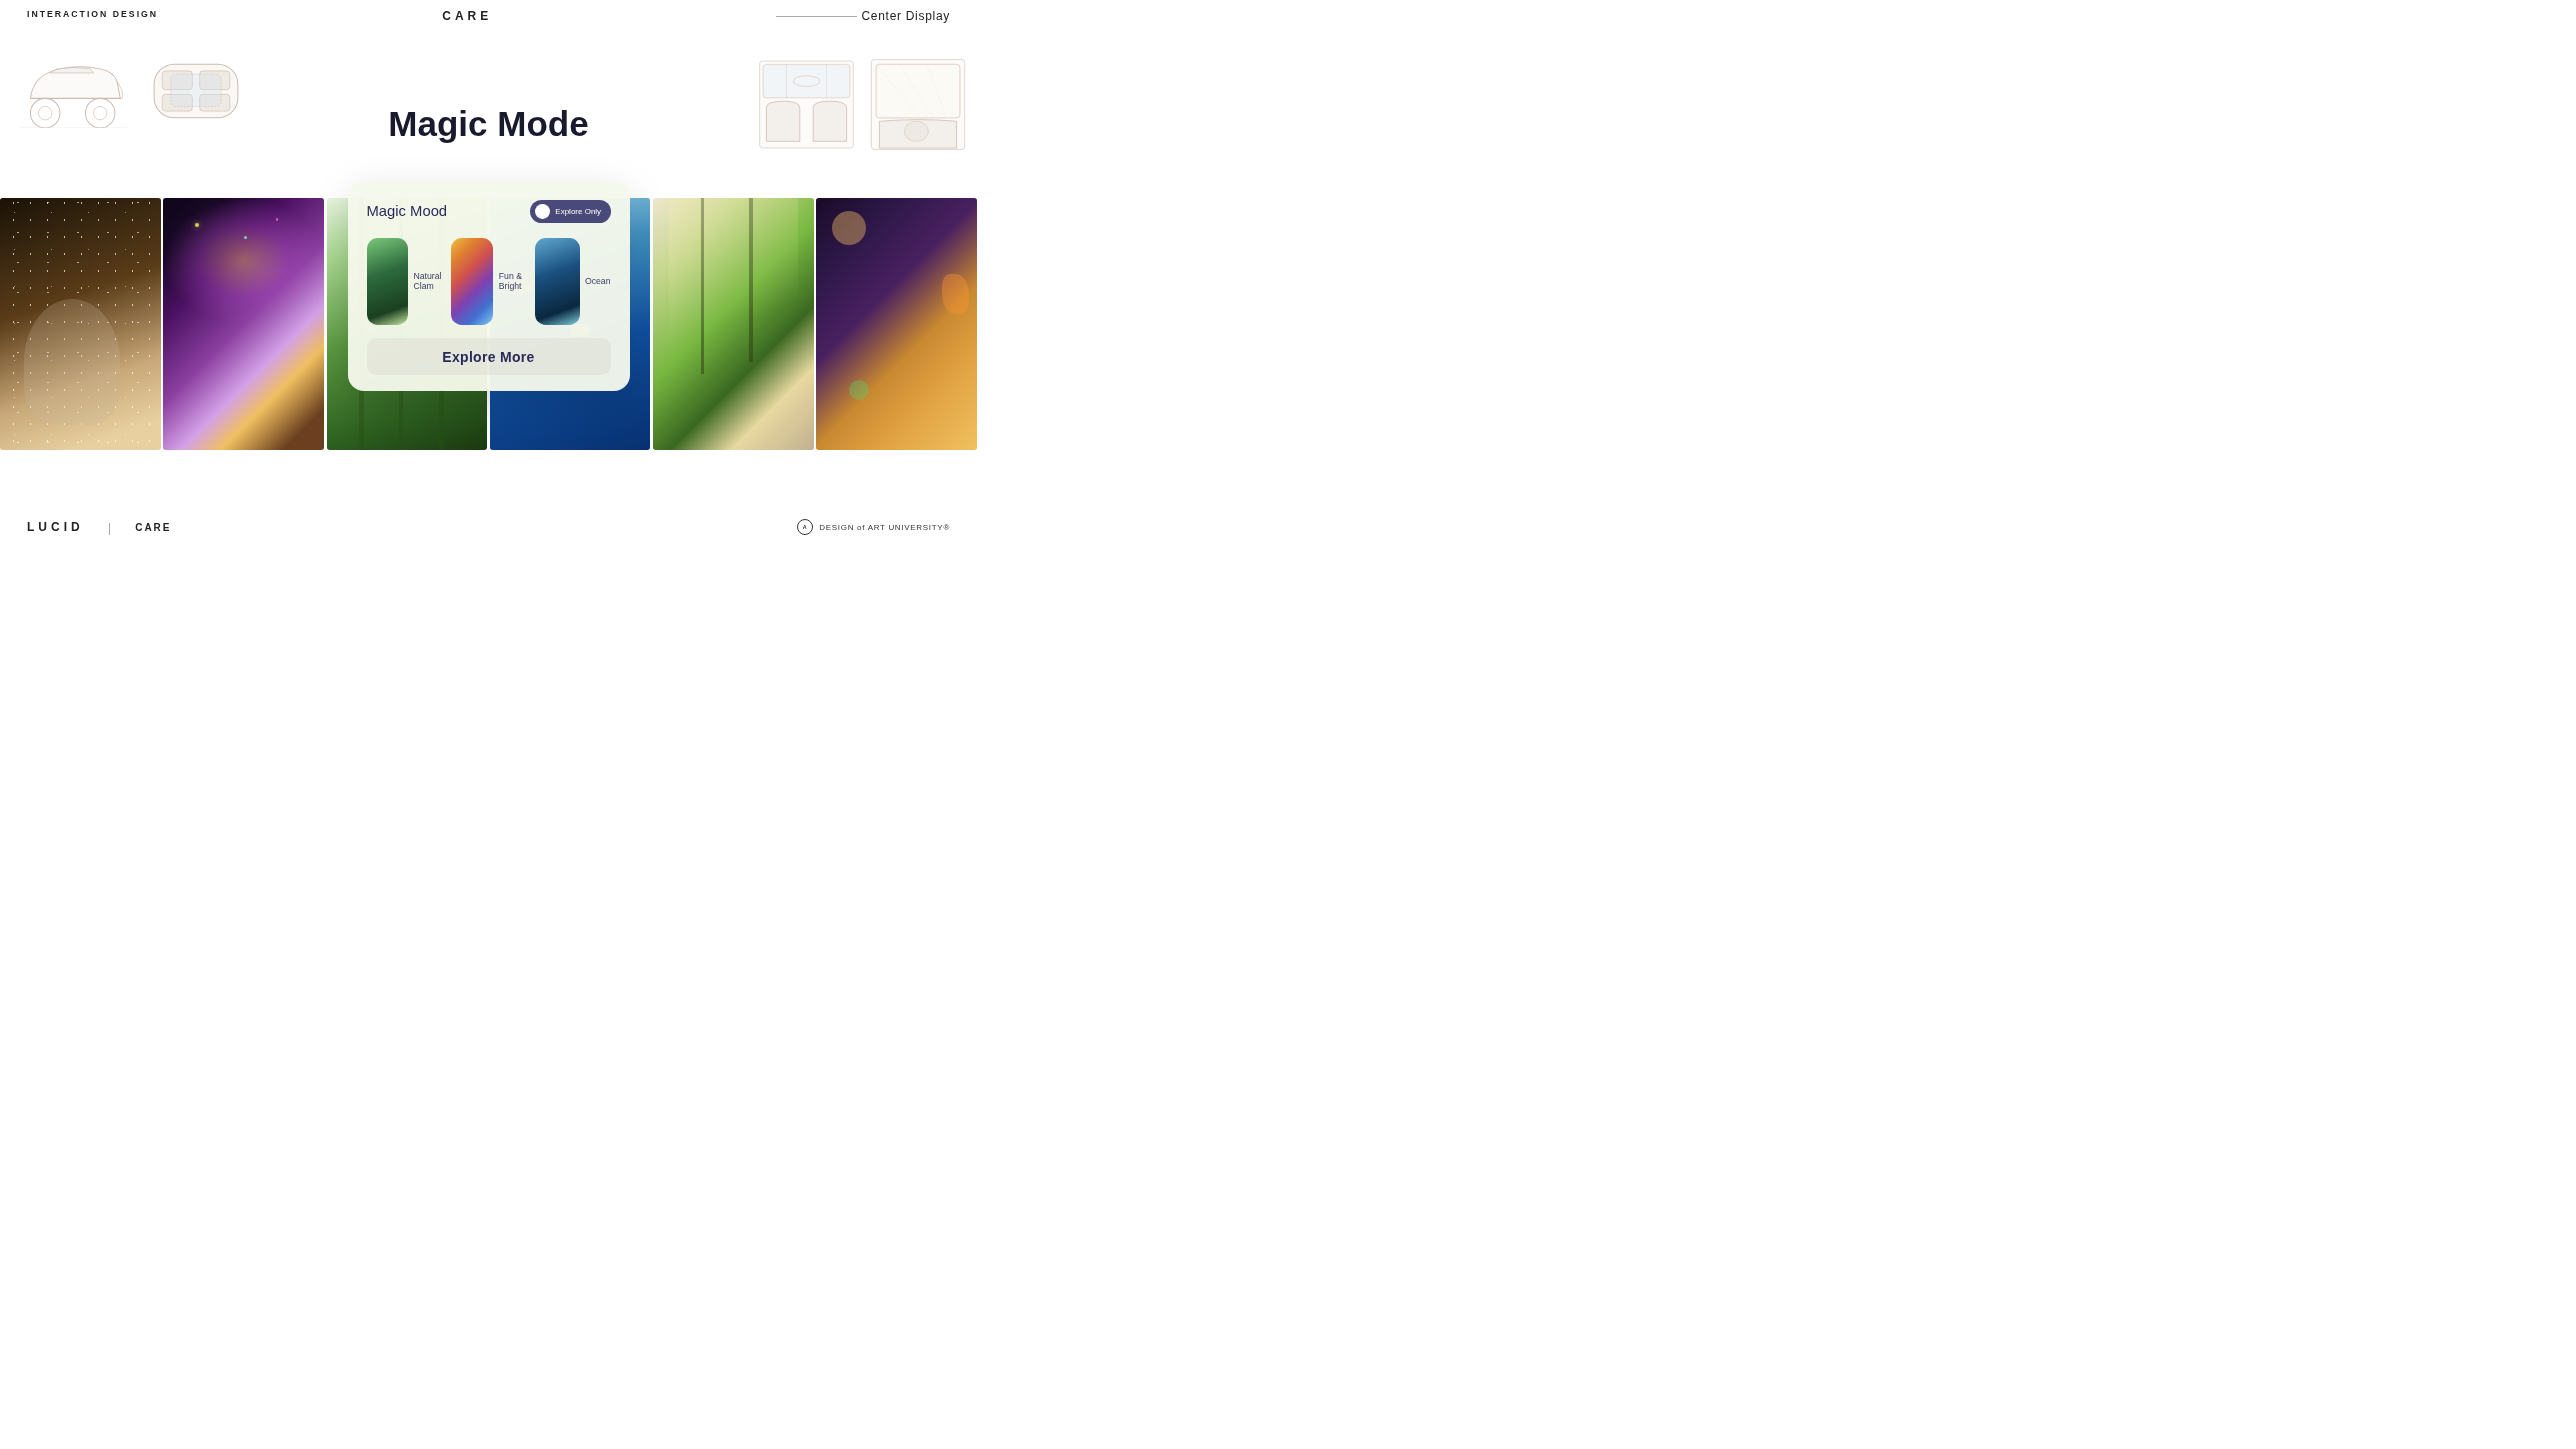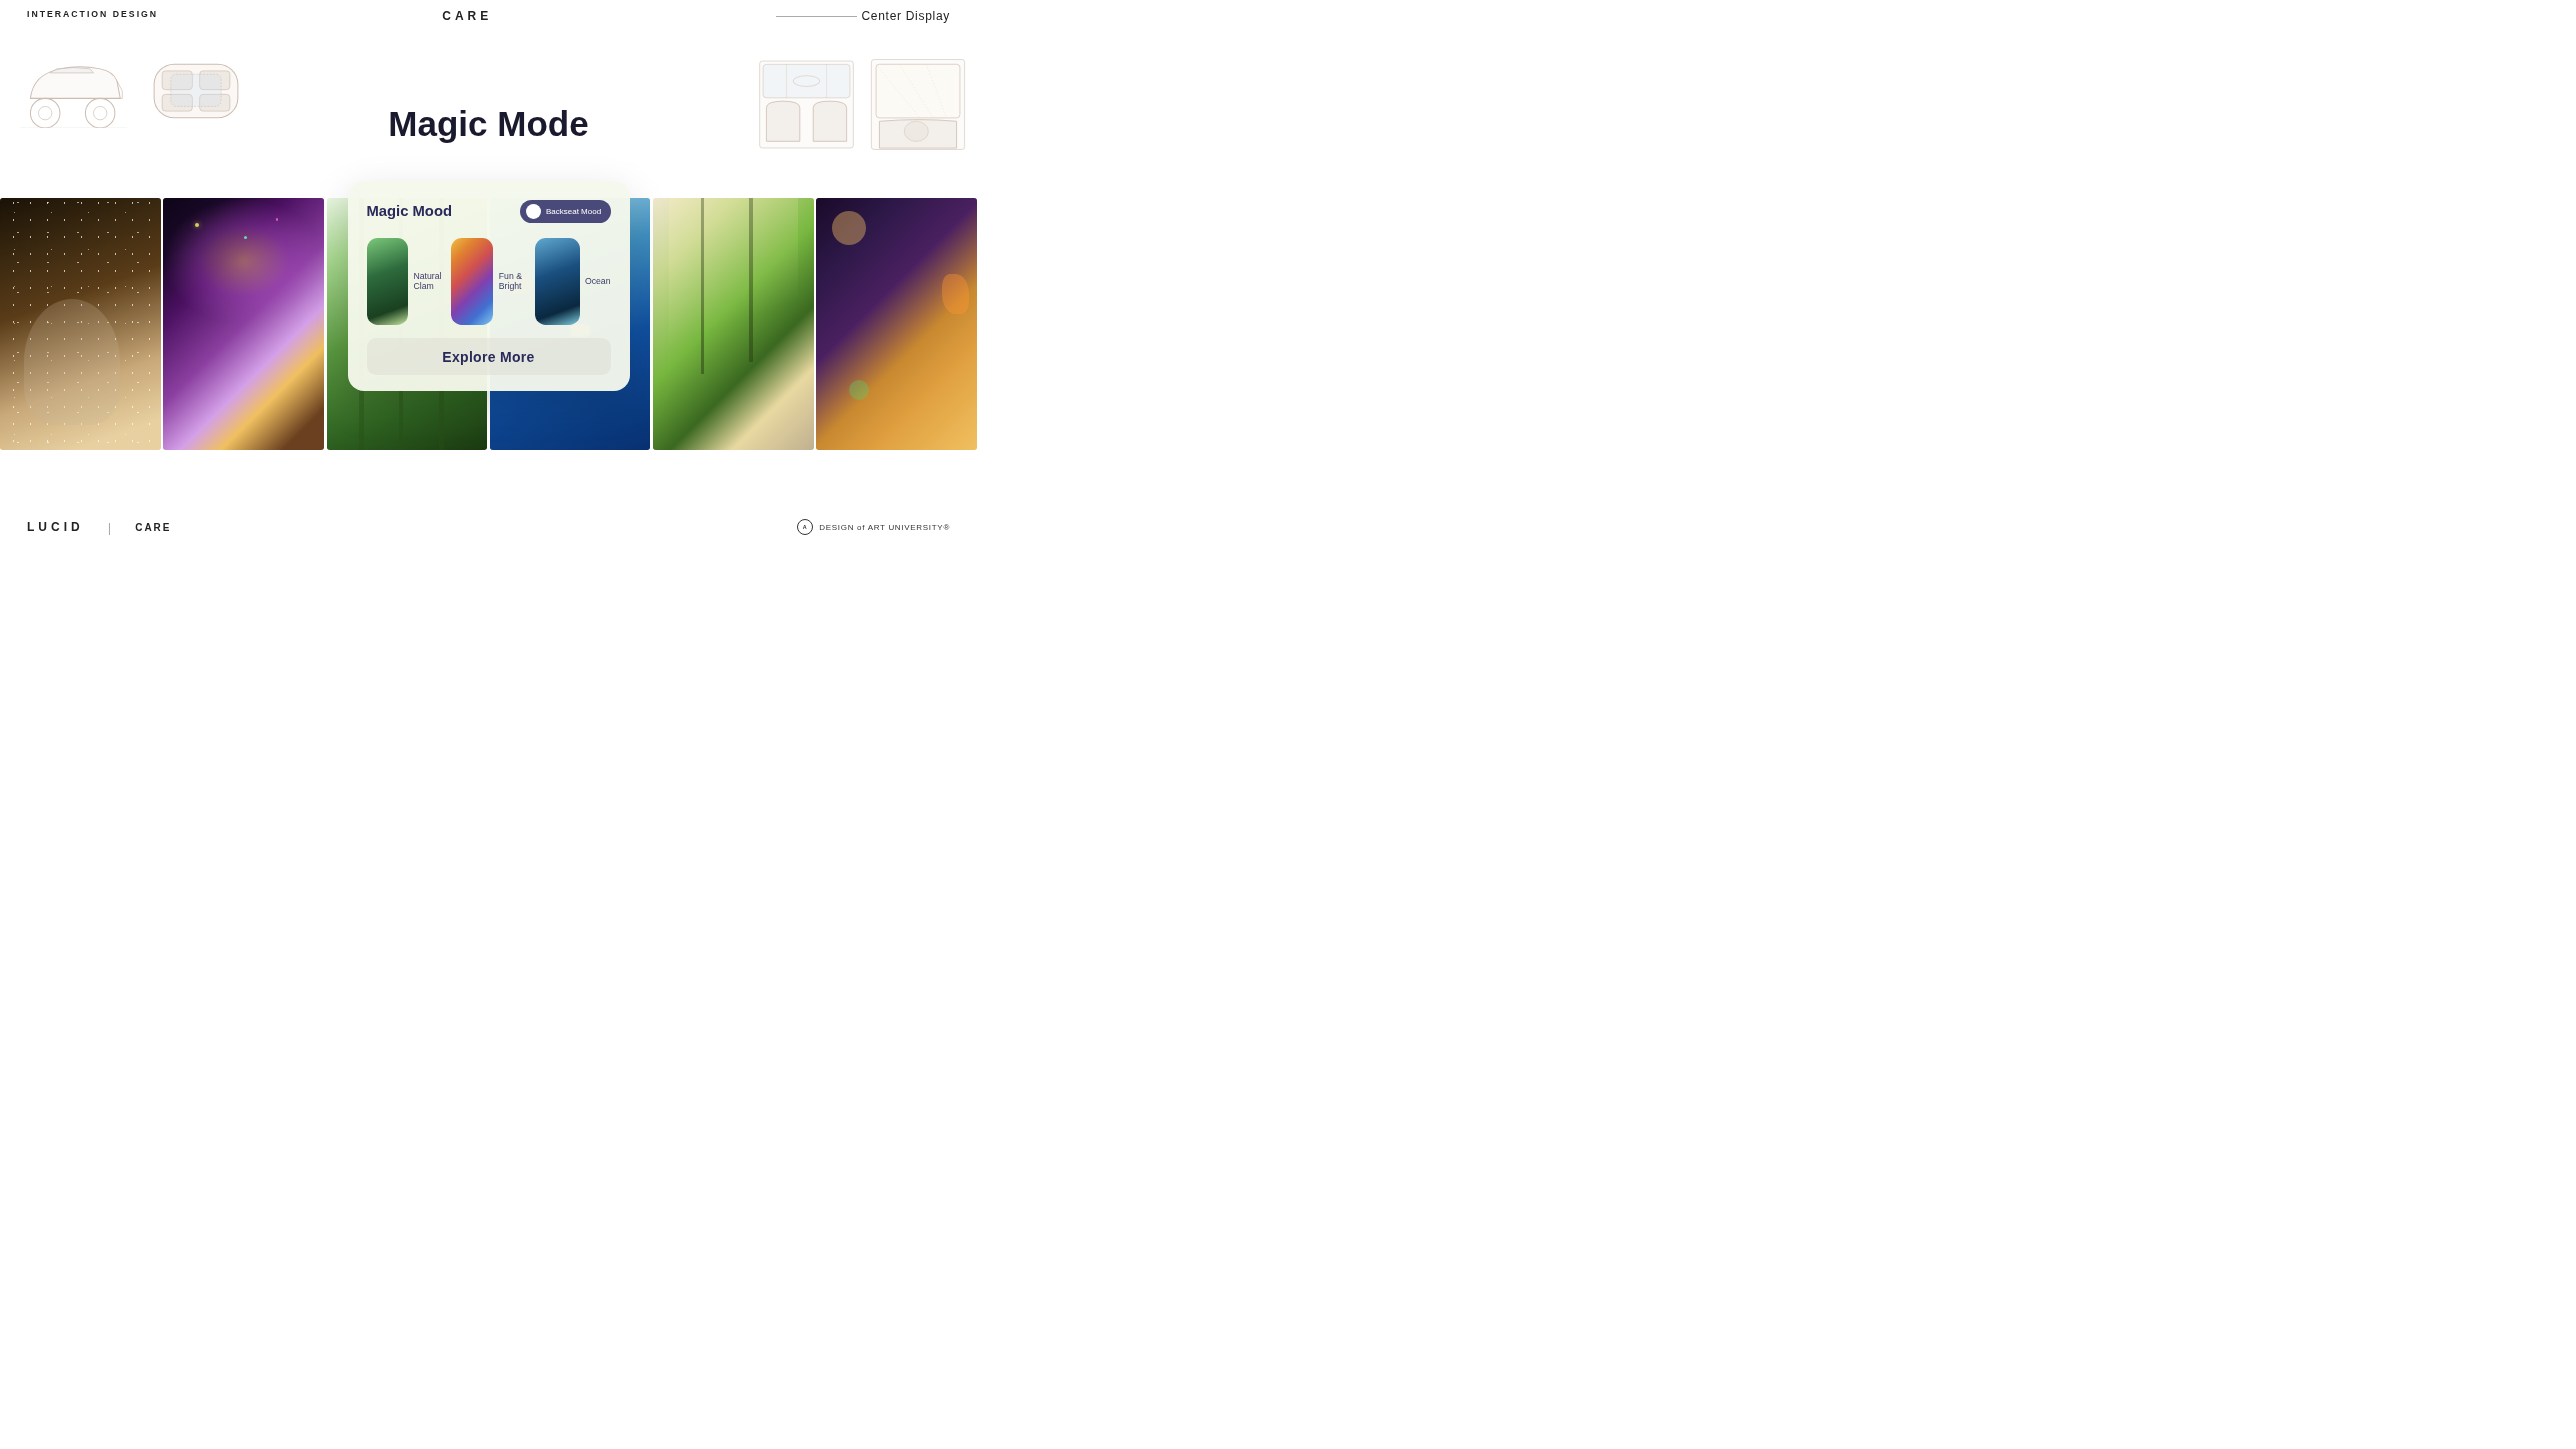--- a/index.html
+++ b/index.html
@@ -142,21 +142,21 @@
 
     .card-header {
       display: flex;
       align-items: center;
       justify-content: space-between;
       margin-bottom: 14.8px;
     }
 
     .card-title {
       font-size: 14.8px;
-      font-weight: 700;
+      font-weight: 400;
       color: #2a2a5a;
     }
 
     .toggle-pill {
       background: #4a4a7a;
       border-radius: 13.4px;
       padding: 4px 9.4px 4px 5.4px;
       display: flex;
       align-items: center;
       gap: 5.4px;
@@ -435,21 +435,21 @@
       <div style="position:absolute;bottom:20%;left:20%;width:20px;height:20px;border-radius:50%;background:rgba(100,200,100,0.4);"></div>
     </div>
   </div>
 </div>
 
 <div class="magic-card">
   <div class="card-header">
     <span class="card-title">Magic Mood</span>
     <div class="toggle-pill">
       <div class="toggle-circle"></div>
-      <span class="toggle-label">Backseat Mood</span>
+      <span class="toggle-label">Explore Only</span>
     </div>
   </div>
 
   <div class="mood-options">
 
     <div class="mood-item">
       <div class="mood-thumb mood-natural"></div>
       <span class="mood-label">Natural Clam</span>
     </div>
 

